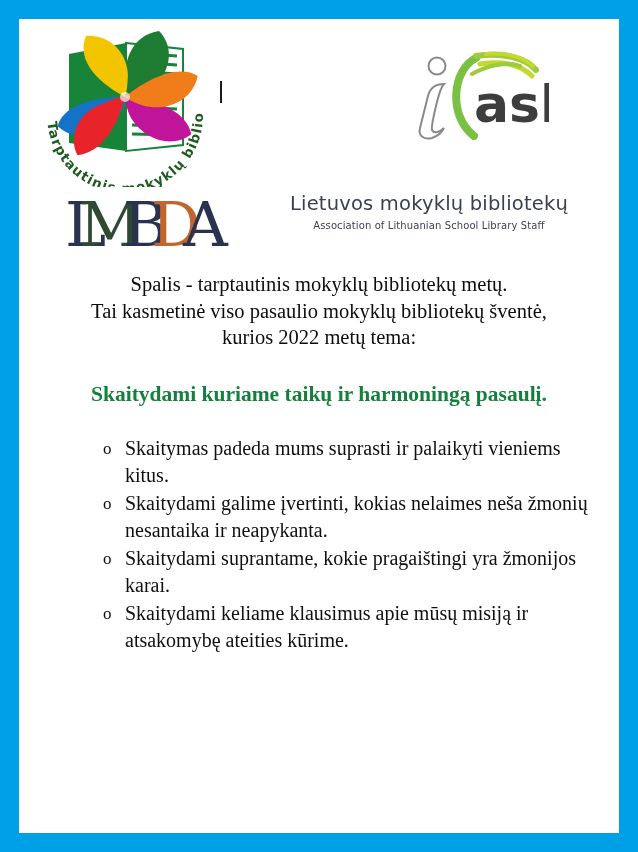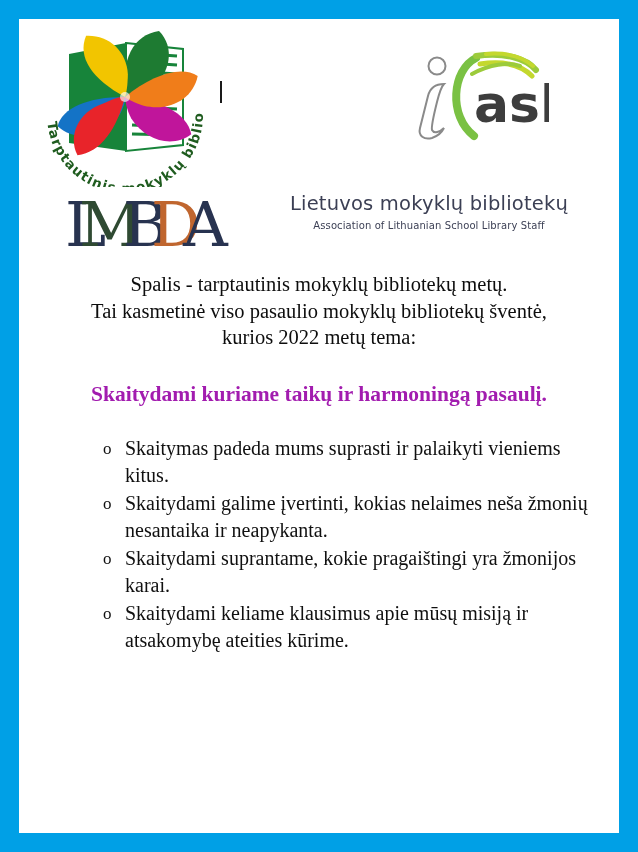--- a/index.html
+++ b/index.html
@@ -120,21 +120,21 @@
   }
   .intro div { white-space: nowrap; }
 
   .spacer-a { height: 28px; }
 
   .theme {
     text-align: center;
     font-weight: bold;
     font-size: 21.5px;
     line-height: 30px;
-    color: #a21caf;
+    color: #15803d;
     padding: 0 28px;
   }
 
   .spacer-b { height: 26px; }
 
   .bullets {
     list-style: none;
     margin: 0;
     padding: 0 10px 0 70px;
   }

